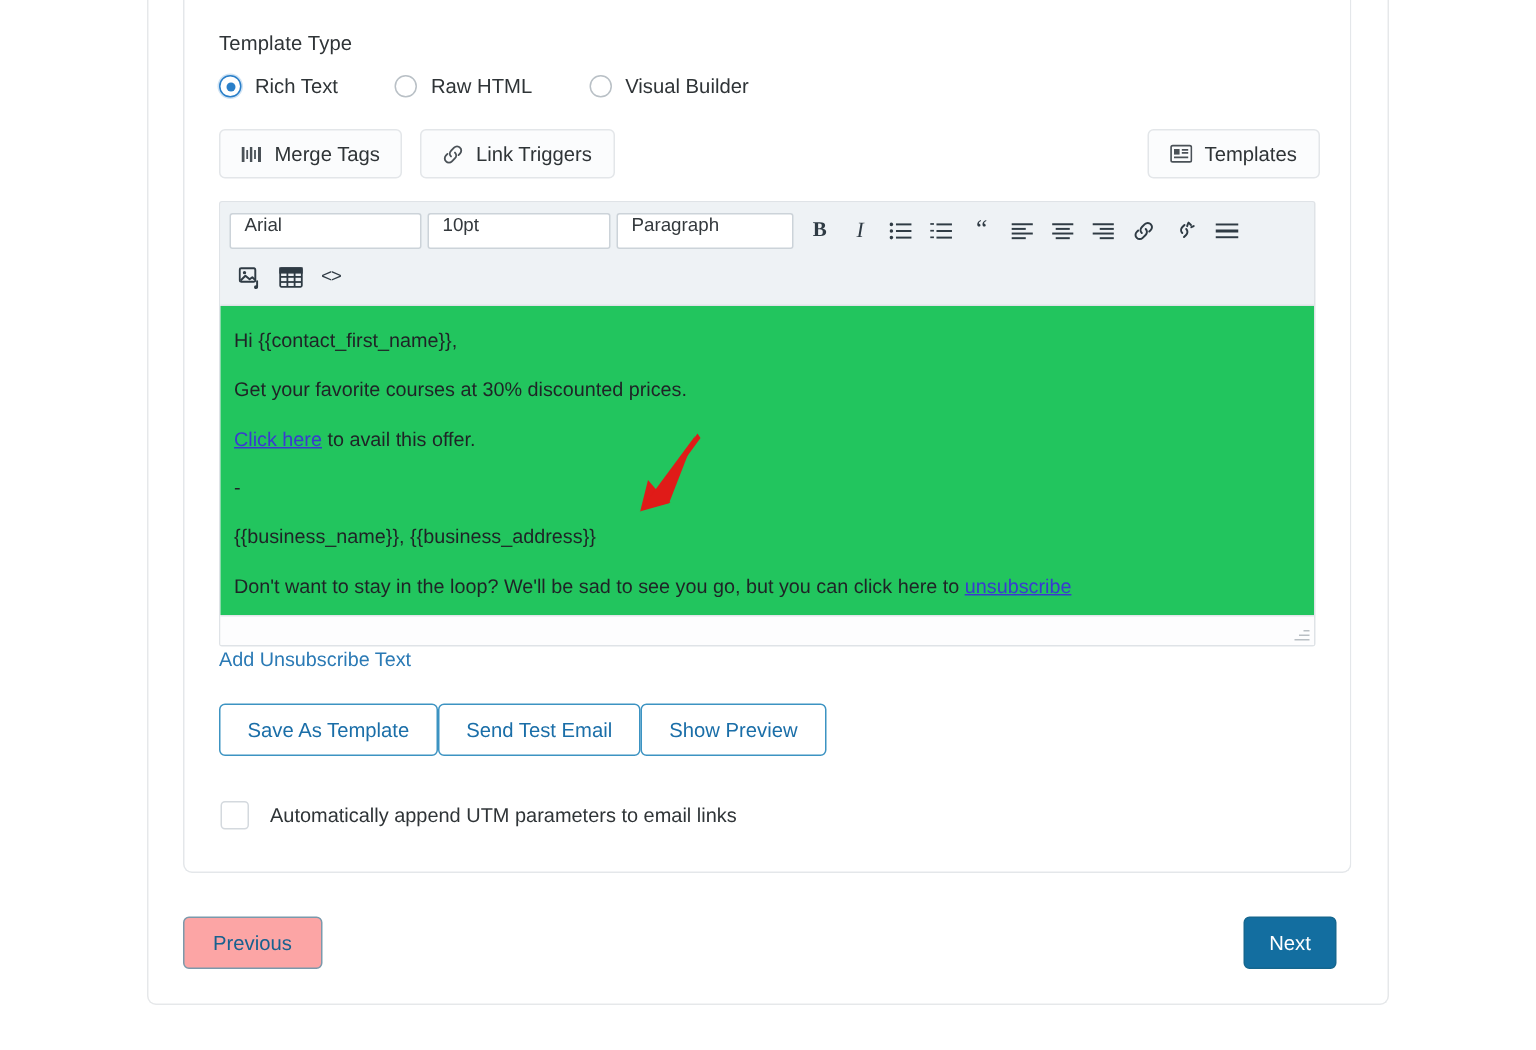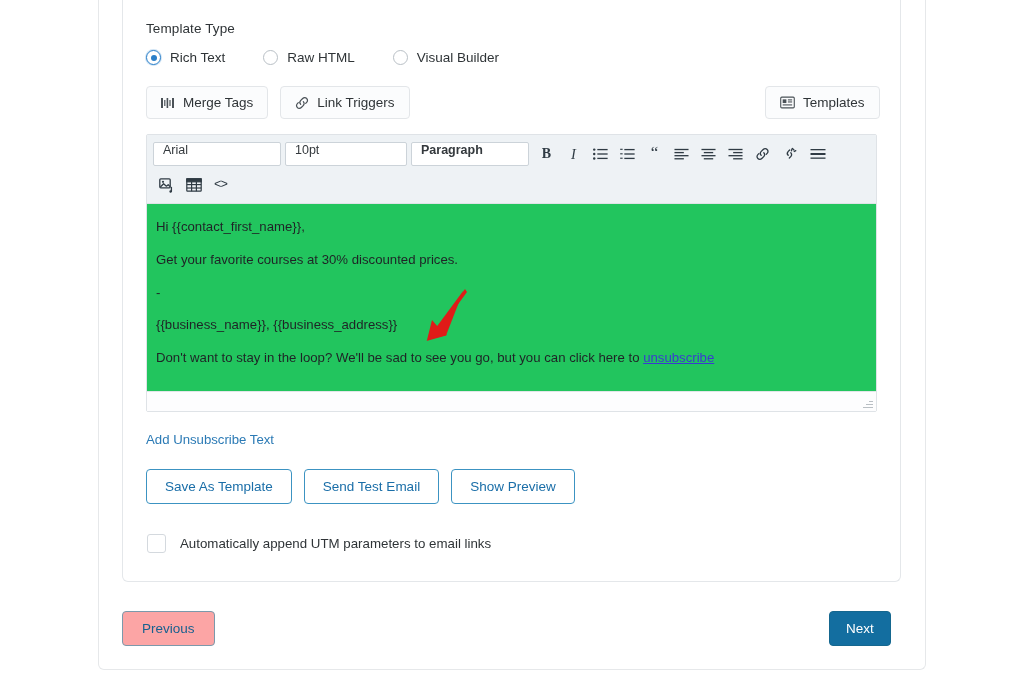--- a/index.html
+++ b/index.html
@@ -142,21 +142,21 @@
     border: 1px solid #ccd3d9;
     border-radius: 2px;
     font-size: 12.5px;
     color: #34393d;
     padding: 0 6px 0 9px;
     margin-right: 4px;
     cursor: pointer;
   }
   .tb-select.w-font { width: 128px; }
   .tb-select.w-size { width: 122px; }
-  .tb-select.w-para { width: 118px; font-weight: bold; }
+  .tb-select.w-para { width: 118px; }
   .caret {
     width: 0; height: 0;
     border-left: 3.5px solid transparent;
     border-right: 3.5px solid transparent;
     border-top: 4px solid #5c6view;
     border-top-color: #5c6469;
     margin-left: 6px;
   }
 
   .tb-btn {
@@ -246,21 +246,21 @@
     padding: 0 18px;
     display: flex;
     align-items: center;
     justify-content: center;
     border: 1px solid #3c93c2;
     border-radius: 4px;
     background: #ffffff;
     color: #1a6ea8;
     font-size: 13.5px;
     cursor: pointer;
-    margin-right: 12px;
+    margin-right: 0;
     white-space: nowrap;
   }
 
   
   .check-row {
     position: absolute;
     left: 147px; top: 534px;
     display: flex;
     align-items: center;
     cursor: pointer;
@@ -499,20 +499,21 @@
         </div>
       <div class="tb-caret-btn">
         <span class="caret" style="margin-left:0"></span>
       </div>
     </div>
   </div>
 
   <div class="editor-body">
     <p>Hi {{contact_first_name}},</p>
     <p>Get your favorite courses at 30% discounted prices.</p>
+    <p><span class="ed-link purple">Click here</span><span> to avail this offer.</span></p>
     <p>-</p>
     <p>{{business_name}}, {{business_address}}</p>
     <p class="last"><span>Don't want to stay in the loop? We'll be sad to see you go, but you can click here to </span><span class="ed-link purple">unsubscribe</span></p>
   </div>
 
   <div class="editor-footer">
     <div class="resize-grip">
       <i></i>
         <i></i>
         <i></i>

